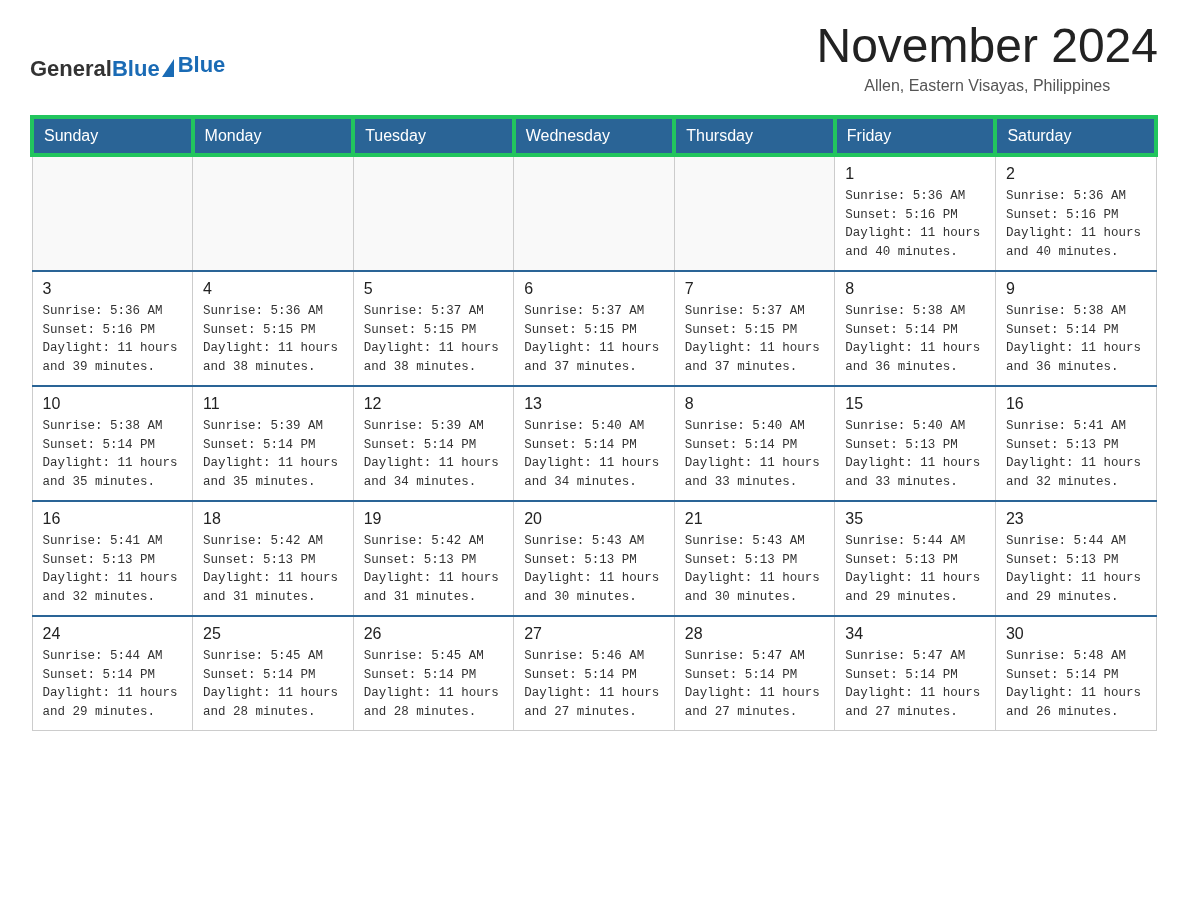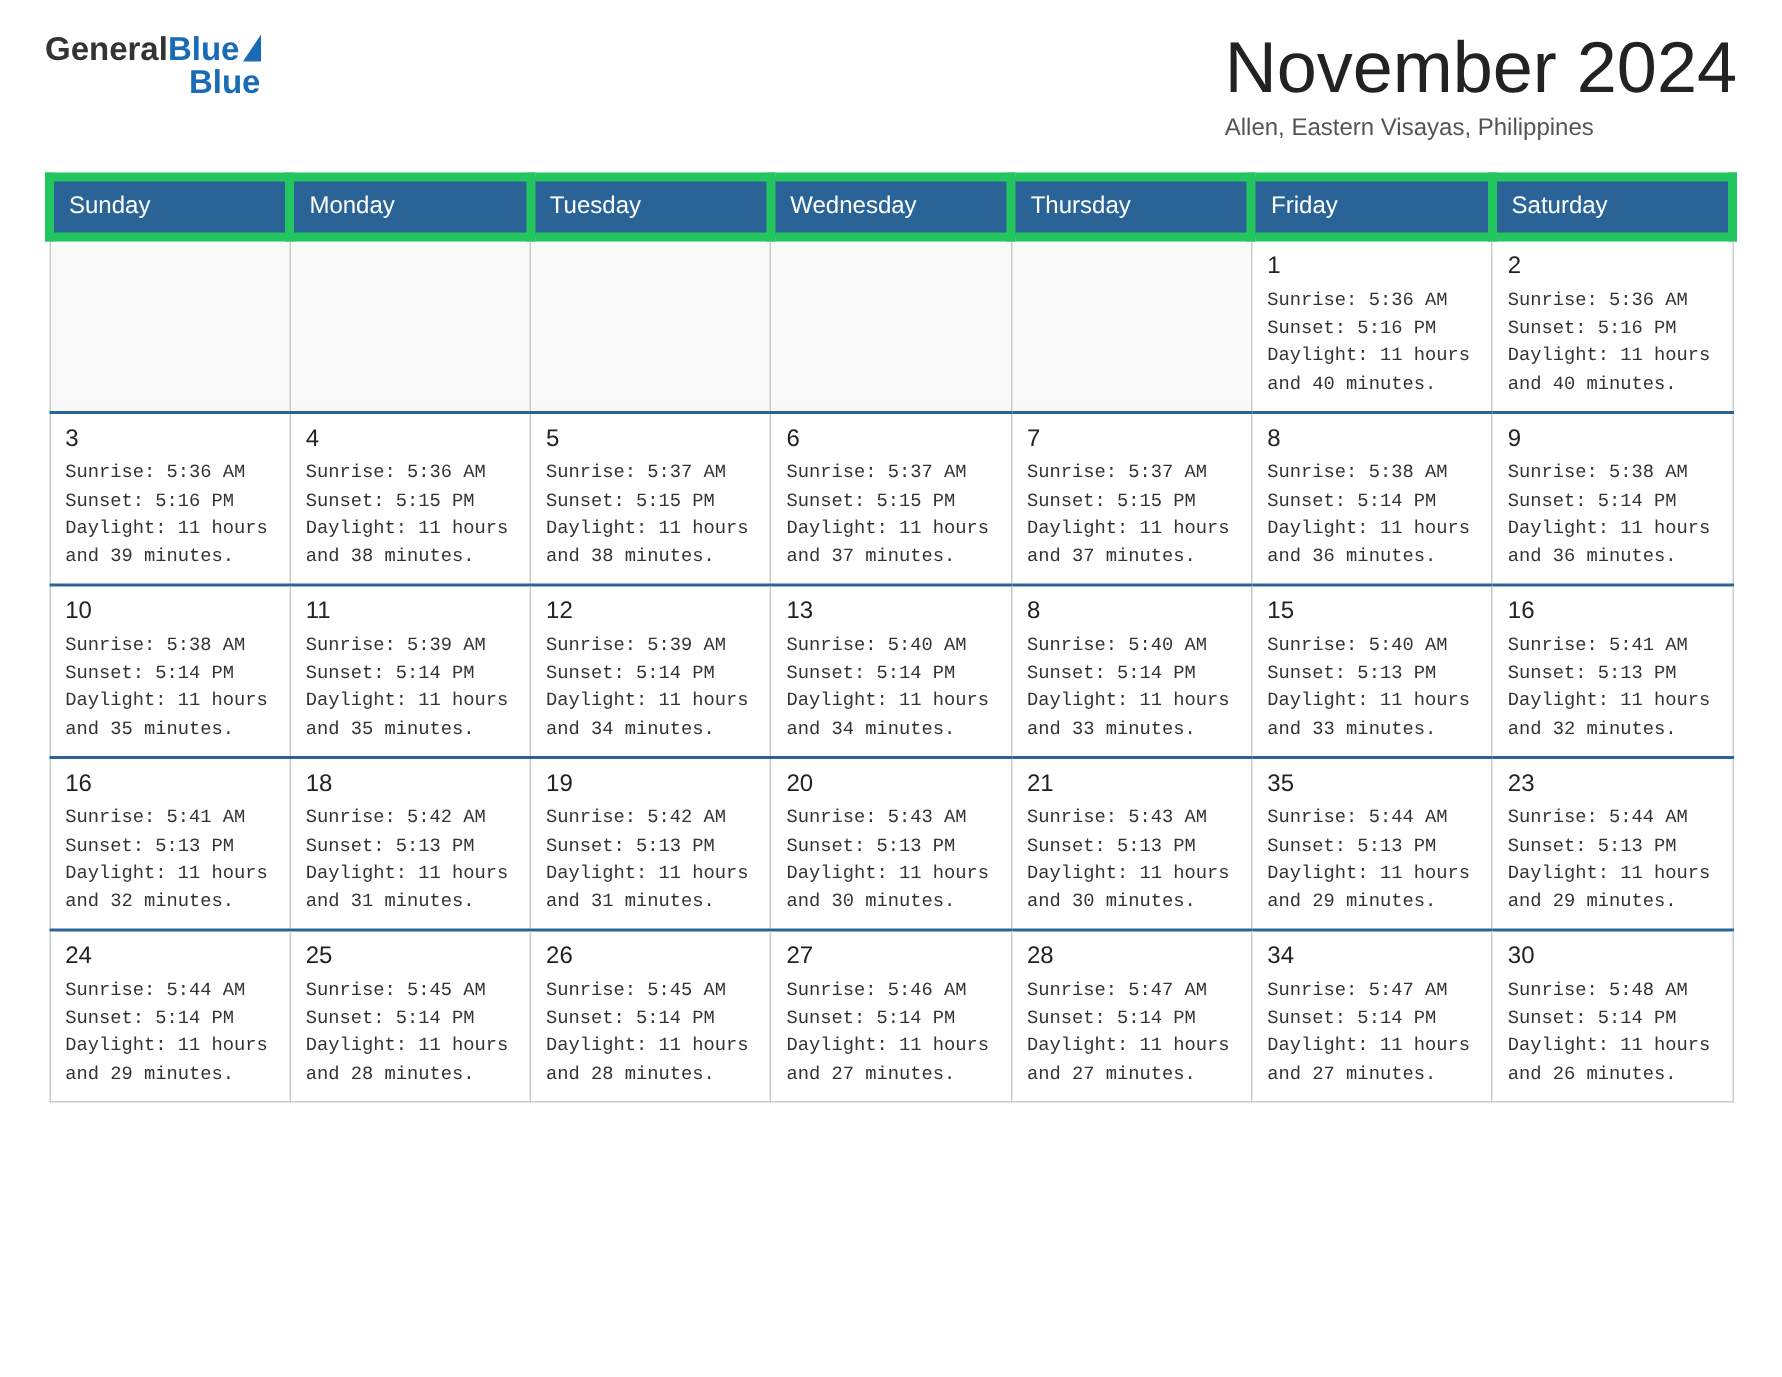--- a/index.html
+++ b/index.html
@@ -11,22 +11,23 @@
       min-height: 918px;
     }
     .header {
       display: flex;
       justify-content: space-between;
       align-items: flex-start;
       margin-bottom: 20px;
     }
     .logo {
       display: flex;
-      flex-direction: column;
-      align-items: flex-end;
+      flex-direction: row;
+      align-items: flex-start;
+      margin-top: 36px;
     }
     .logo-top {
       display: flex;
       align-items: center;
     }
     .logo-general {
       font-size: 22px;
       font-weight: bold;
       color: #333;
     }
@@ -44,21 +45,21 @@
       margin-bottom: 2px;
     }
     .logo-blue-line {
       font-size: 22px;
       font-weight: bold;
       color: #1a6bb5;
       margin-top: -4px;
       padding-left: 4px;
     }
     .title-block {
-      text-align: left;
+      text-align: center;
     }
     .month-year {
       font-size: 48px;
       font-weight: normal;
       color: #222;
       line-height: 1.1;
     }
     .location {
       font-size: 16px;
       color: #555;
@@ -69,21 +70,21 @@
       border-collapse: collapse;
       border: 1px solid #999;
     }
     .calendar th {
       background: #2a6496;
       color: #fff;
       font-size: 16px;
       font-weight: normal;
       padding: 8px 10px;
       text-align: left;
-      border: 6px solid #22c55e;
+      border: 4px solid #22c55e;
     }
     .calendar td {
       vertical-align: top;
       padding: 8px 10px;
       border: 1px solid #ccc;
       width: calc(100% / 7);
       min-height: 100px;
       font-size: 13px;
       color: #333;
     }

